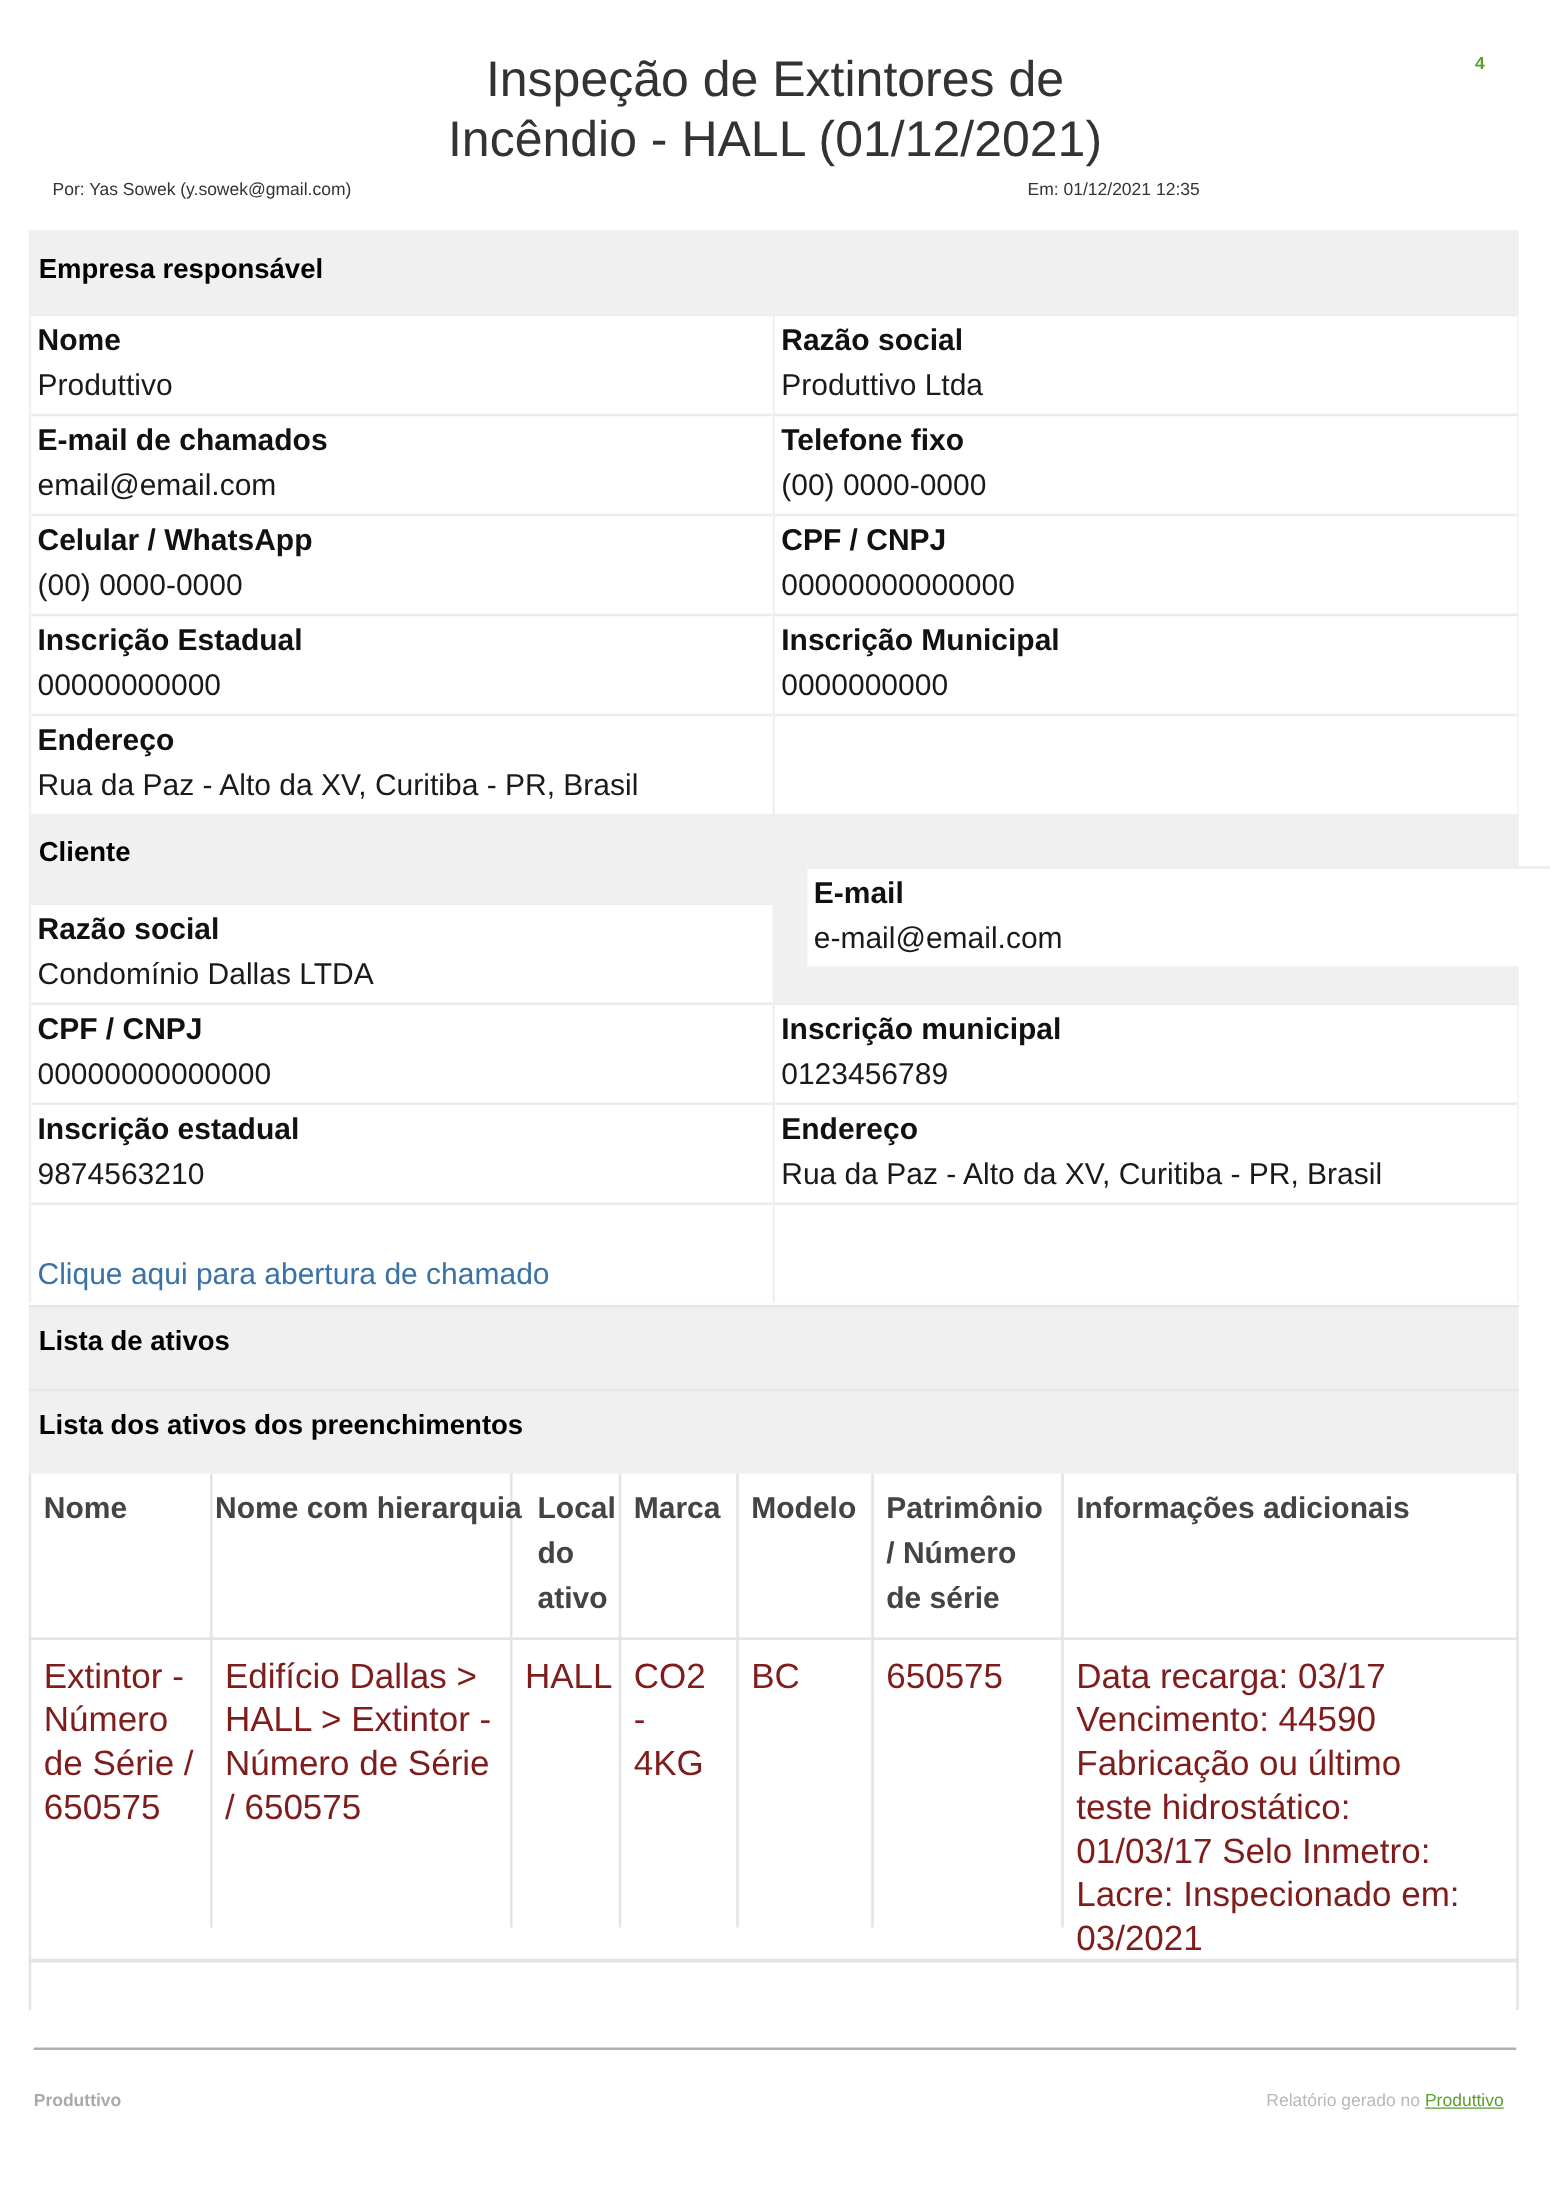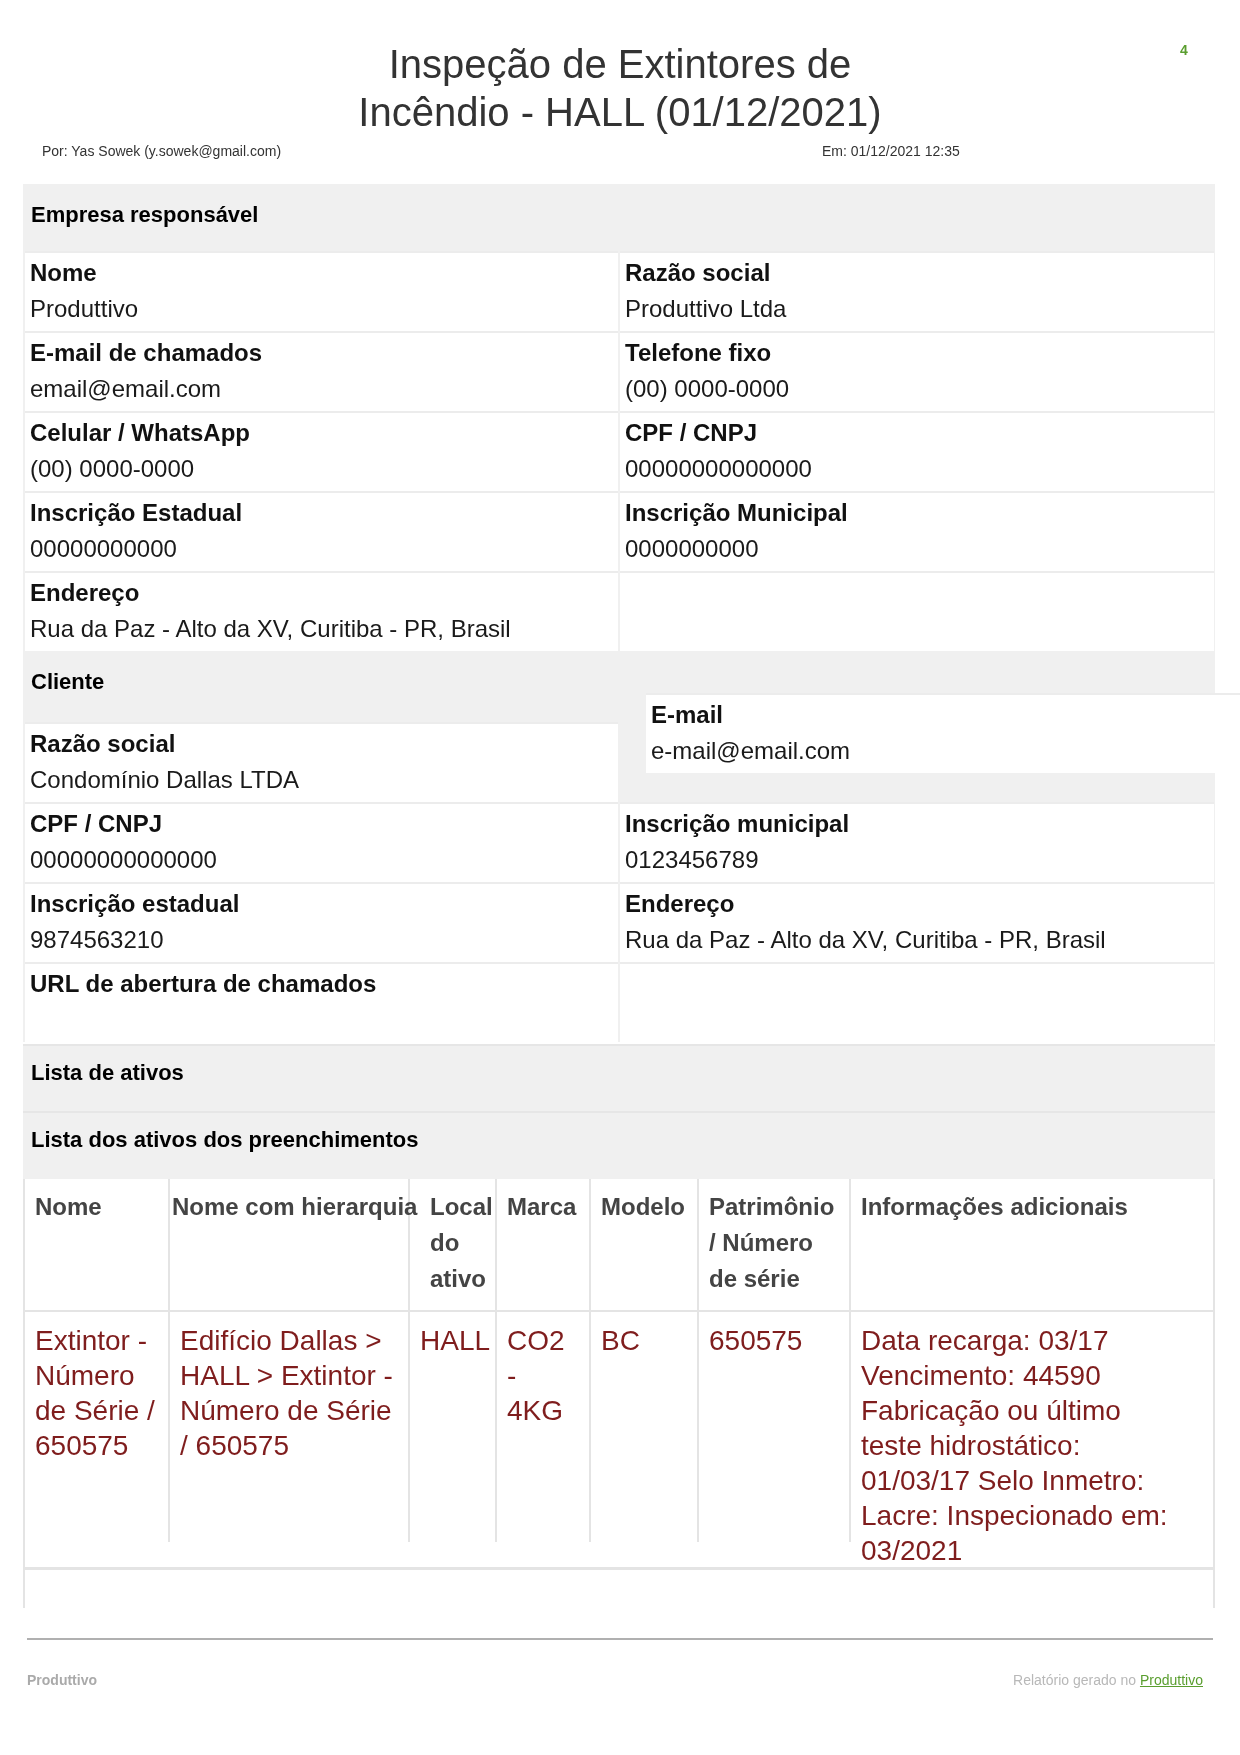--- a/index.html
+++ b/index.html
@@ -97,21 +97,21 @@
 </div>
 <div class="cell" style="left:25px;top:882px;width:593px;height:80px;">
   <div class="lbl">Inscrição estadual</div>
   <div class="val">9874563210</div>
 </div>
 <div class="cell" style="left:620px;top:882px;width:594px;height:80px;">
   <div class="lbl">Endereço</div>
   <div class="val">Rua da Paz - Alto da XV, Curitiba - PR, Brasil</div>
 </div>
 <div class="cell" style="left:25px;top:962px;width:593px;height:80px;">
-  <div class="lbl">URL de abertura de chamados</div>
+  <div class="val link">Clique aqui para abertura de chamado</div>
 </div>
 <div class="cell" style="left:620px;top:962px;width:594px;height:80px;"></div>
 
 <div class="abs band" style="top:1044px;height:67px;border-top:2px solid #e6e6e6;">
   <div class="txt" style="top:14px;">Lista de ativos</div>
 </div>
 <div class="abs band" style="top:1111px;height:68px;border-top:2px solid #e6e6e6;">
   <div class="txt" style="top:14px;">Lista dos ativos dos preenchimentos</div>
 </div>
 

